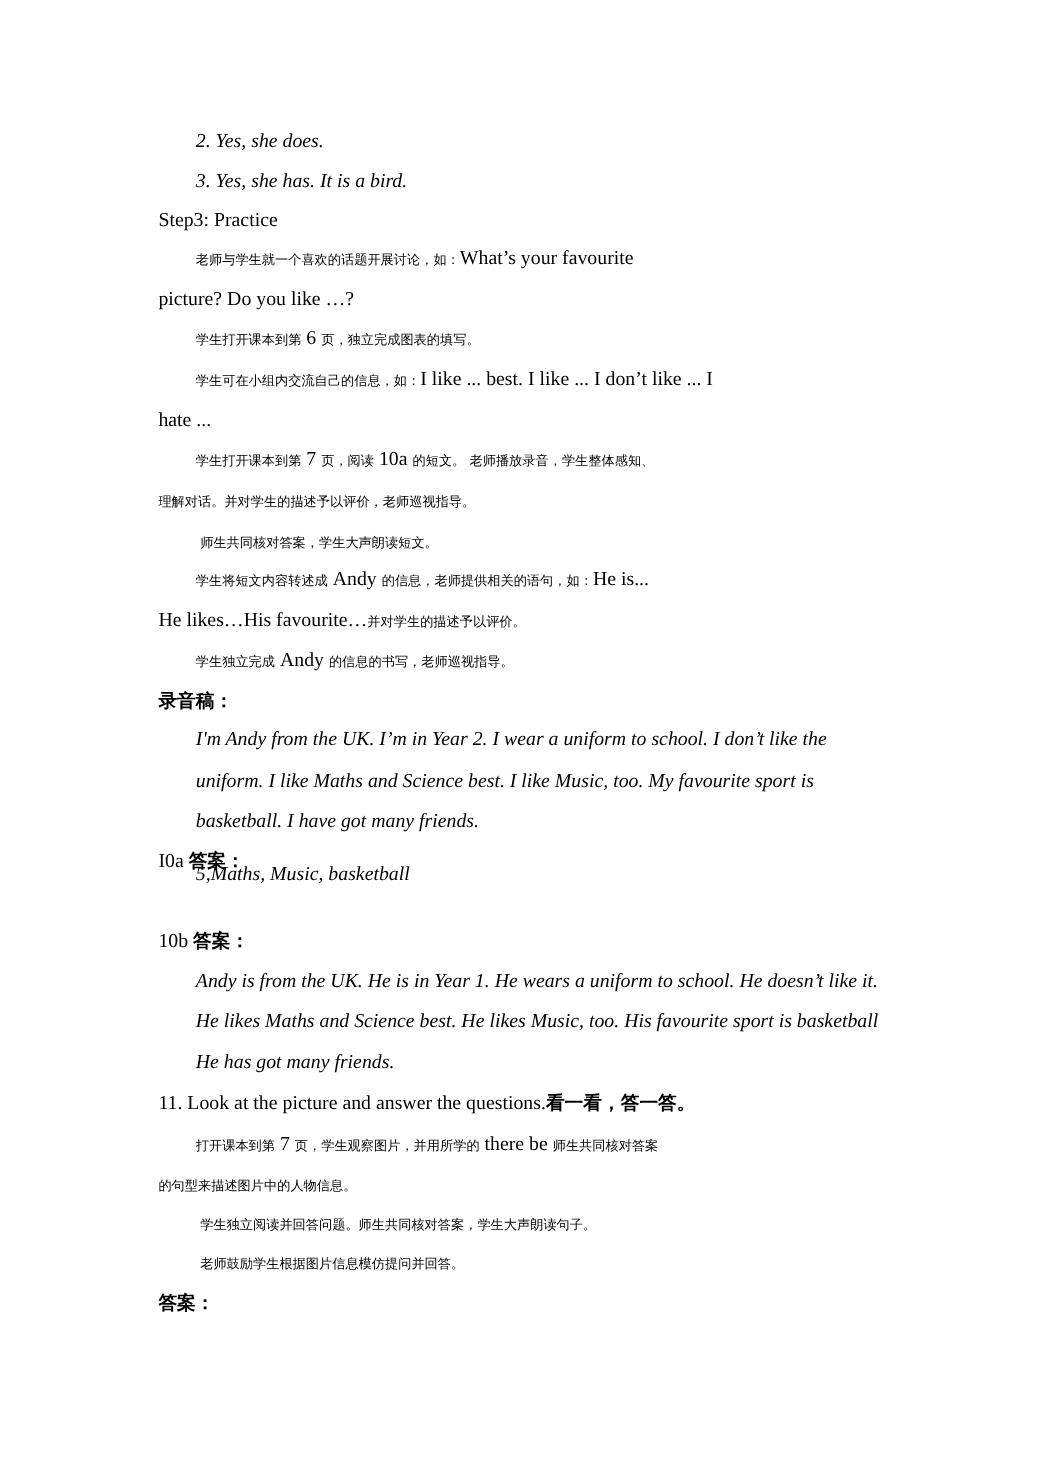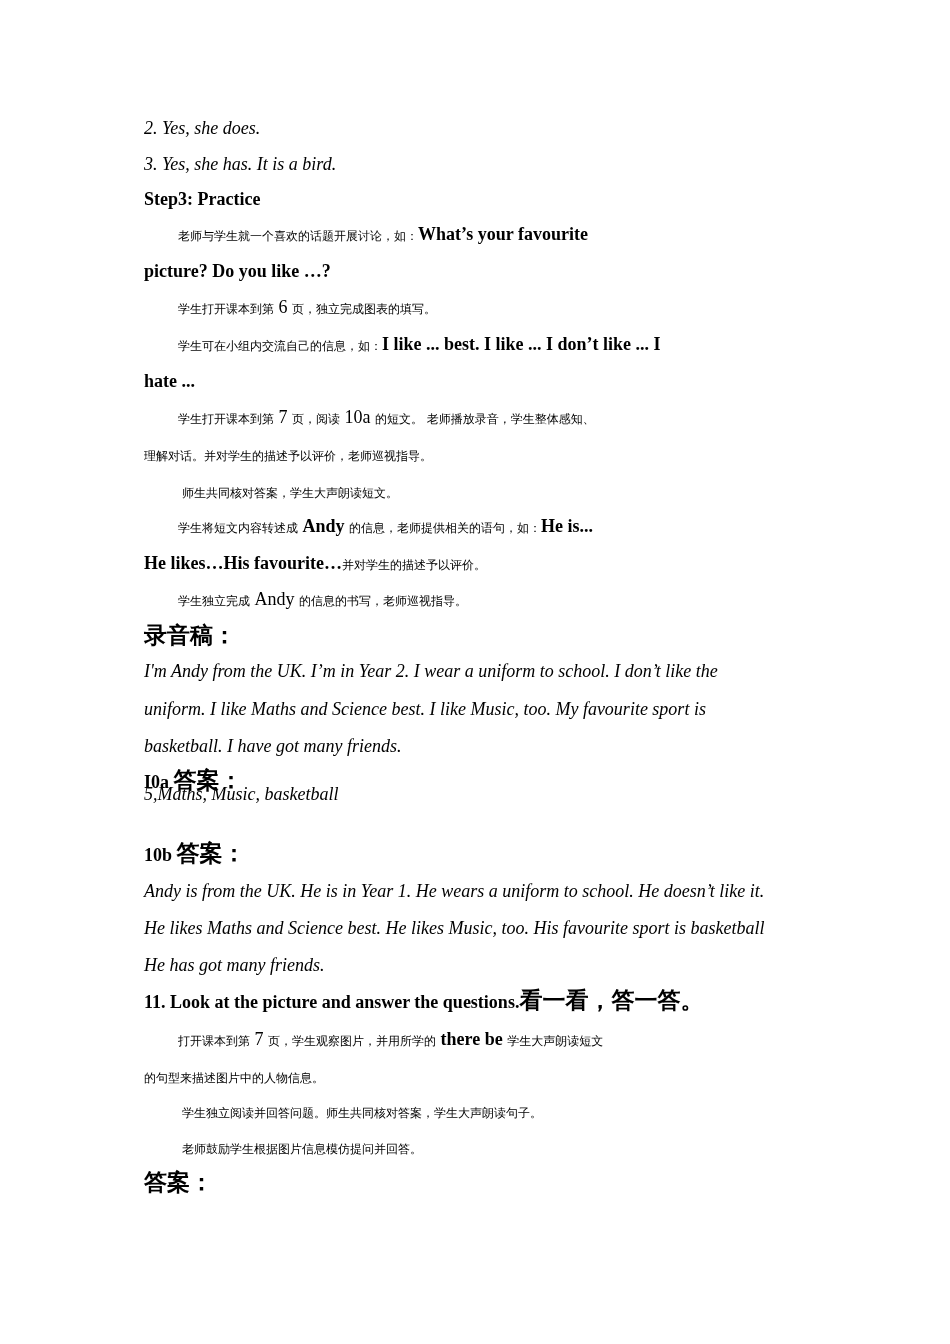--- a/index.html
+++ b/index.html
@@ -23,24 +23,24 @@
     }
     .line {
       position: absolute;
       left: 0;
       white-space: nowrap;
       font-size: 18px;
       line-height: 22px;
     }
     .indent { left: 34px; }
     .indent2 { left: 38px; }
-    .it { font-style: italic; }
-    .b { font-weight: bold; }
+    .it { font-style: italic; margin-left: 34px; }
+    .b { font-weight: normal; }
     .cjk { font-family: "DejaVu Sans", sans-serif; font-size: 12px; }
-    .cjkb { font-family: Liberation Mono, monospace; font-size: 23px; font-weight: bold; }
+    .cjkb { font-family: Liberation Serif, serif; font-size: 17px; font-weight: bold; }
   </style>
 </head>
 <body>
 
 <div class="page">
 
   <div class="line it" style="top:117px">2. Yes, she does.</div>
 
   <div class="line it" style="top:153px">3. Yes, she has. It is a bird.</div>
 
@@ -106,21 +106,21 @@
 
   <div class="line it" style="top:880px">Andy is from the UK. He is in Year 1. He wears a uniform to school. He doesn’t like it.</div>
   <div class="line it" style="top:917px">He likes Maths and Science best. He likes Music, too. His favourite sport is basketball</div>
   <div class="line it" style="top:954px">He has got many friends.</div>
 
   <div class="line" style="top:991px">
     <span class="b">11. Look at the picture and answer the questions.</span><span class="cjkb">看一看，答一答。</span>
   </div>
 
   <div class="line indent" style="top:1028px">
-    <span class="cjk">打开课本到第</span><span> 7 </span><span class="cjk">页，学生观察图片，并用所学的</span><span class="b"> there be </span><span class="cjk">学生大声朗读短文</span>
+    <span class="cjk">打开课本到第</span><span> 7 </span><span class="cjk">页，学生观察图片，并用所学的</span><span class="b"> there be </span><span class="cjk">师生共同核对答案</span>
   </div>
 
   <div class="line" style="top:1065px">
     <span class="cjk">的句型来描述图片中的人物信息。</span>
   </div>
 
   <div class="line indent2" style="top:1100px">
     <span class="cjk">学生独立阅读并回答问题。师生共同核对答案，学生大声朗读句子。</span>
   </div>
 

